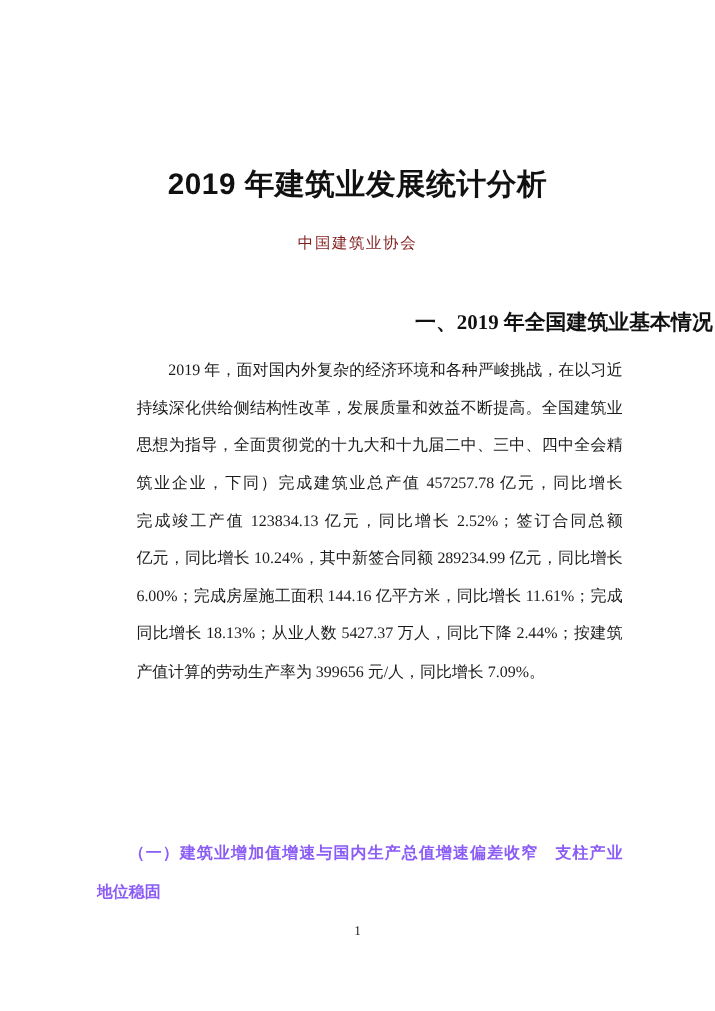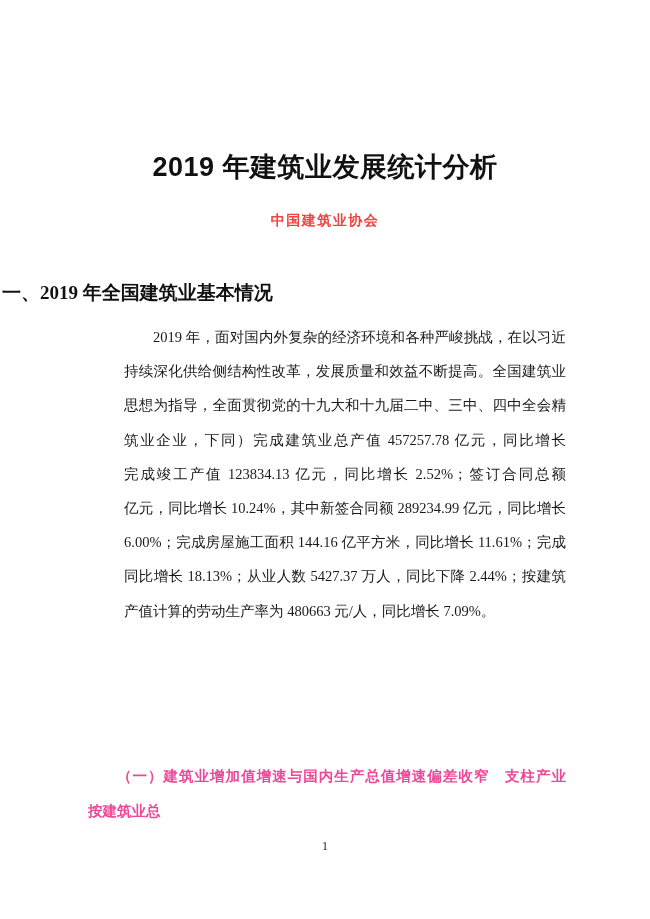--- a/index.html
+++ b/index.html
@@ -27,29 +27,28 @@
     color: #111111;
   }
   .doc-subtitle {
     position: absolute;
     top: 212px;
     left: 0;
     width: 100%;
     text-align: center;
     font-size: 14px;
     letter-spacing: 1.5px;
-    color: #ef4444;
-    font-weight: bold;
+    color: #7f1d1d;
   }
   .section-heading {
     position: absolute;
     top: 280px;
     left: 0;
     width: 100%;
-    text-align: left;
+    text-align: right;
     font-size: 19px;
     font-weight: bold;
     color: #111111;
   }
   .body-block {
     position: absolute;
     top: 320px;
     left: 86px;
     width: 478px;
     font-size: 14.5px;
@@ -65,21 +64,21 @@
   .body-line:first-child { text-indent: 2em; }
   .body-line:last-child { text-align-last: left; }
   .subsection-block {
     position: absolute;
     top: 759px;
     left: 86px;
     width: 478px;
     font-size: 14.5px;
     font-weight: bold;
     line-height: 34.5px;
-    color: #ec4899;
+    color: #8b5cf6;
   }
   .subsection-line {
     text-align: justify;
     text-align-last: justify;
     height: 34.5px;
     overflow: hidden;
   }
   .subsection-line:first-child { text-indent: 2em; }
   .subsection-line:last-child { text-align-last: left; }
   .page-number {
@@ -105,23 +104,23 @@
 
   <div class="body-block">
       <div class="body-line">2019 年，面对国内外复杂的经济环境和各种严峻挑战，在以习近平</div>
       <div class="body-line">持续深化供给侧结构性改革，发展质量和效益不断提高。全国建筑业企</div>
       <div class="body-line">思想为指导，全面贯彻党的十九大和十九届二中、三中、四中全会精神，</div>
       <div class="body-line">筑业企业，下同）完成建筑业总产值 457257.78 亿元，同比增长 5.68%；</div>
       <div class="body-line">完成竣工产值 123834.13 亿元，同比增长 2.52%；签订合同总额 545038.89</div>
       <div class="body-line">亿元，同比增长 10.24%，其中新签合同额 289234.99 亿元，同比增长</div>
       <div class="body-line">6.00%；完成房屋施工面积 144.16 亿平方米，同比增长 11.61%；完成房屋</div>
       <div class="body-line">同比增长 18.13%；从业人数 5427.37 万人，同比下降 2.44%；按建筑业总</div>
-      <div class="body-line">产值计算的劳动生产率为 480663 元/人，同比增长 7.09%。</div>
+      <div class="body-line">产值计算的劳动生产率为 399656 元/人，同比增长 7.09%。</div>
     </div>
 
   <div class="subsection-block">
       <div class="subsection-line">（一）建筑业增加值增速与国内生产总值增速偏差收窄　支柱产业</div>
-      <div class="subsection-line">按建筑业总</div>
+      <div class="subsection-line">地位稳固</div>
     </div>
 
   <div class="page-number">1</div>
 
 </div>
 
 </body></html>

